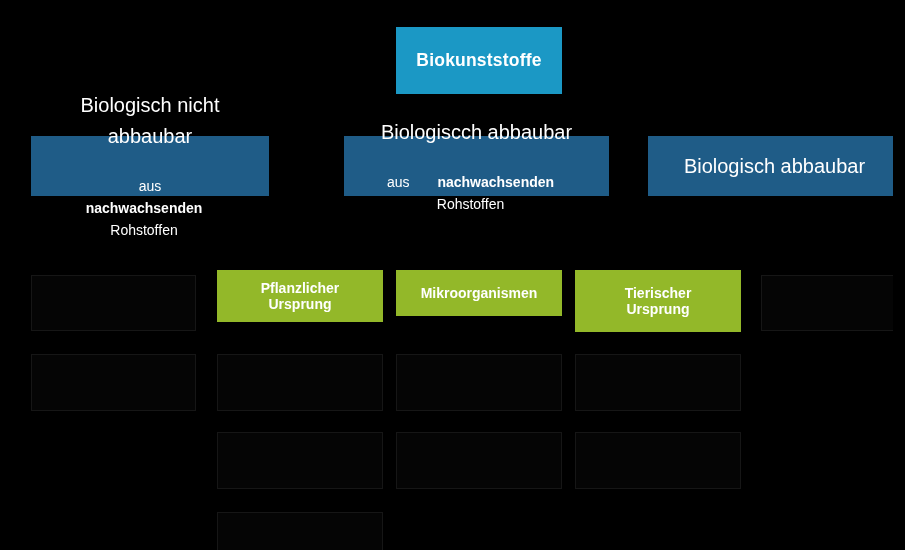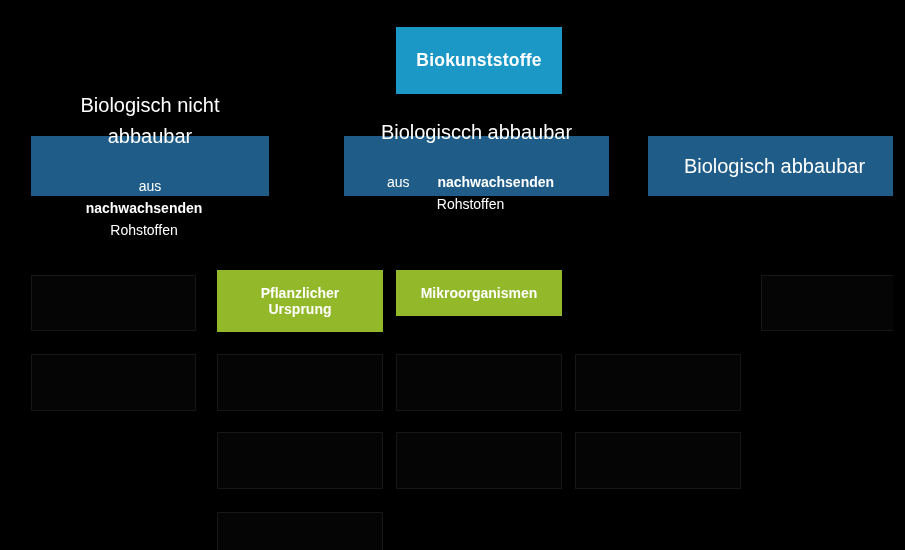--- a/index.html
+++ b/index.html
@@ -71,28 +71,31 @@
 
   <div class="box branch-box" style="left:320px; top:112px; width:265px; height:60px;">
     <div class="branch-line1">Biologiscch abbaubar</div>
     <div class="branch-line2"><span>aus </span><b>nachwachsenden</b><span> Rohstoffen</span></div>
   </div>
 
   <div class="box branch-box" style="left:624px; top:112px; width:253px; height:60px;">
     <div class="branch-line1">Biologisch abbaubar</div>
   </div>
 
-  <div class="box origin-box" style="left:193px; top:246px; width:166px; height:62px;">
+  <div class="box origin-box" style="left:193px; top:246px; width:166px; height:52px;">
     <span>Pflanzlicher Ursprung</span>
   </div>
 
   <div class="box origin-box" style="left:372px; top:246px; width:166px; height:46px;">
     <span>Mikroorganismen</span>
   </div>
 
+  <div class="box origin-box" style="left:551px; top:246px; width:166px; height:62px;">
+    <span>Tierischer Ursprung</span>
+  </div>
 
   <div class="box empty-box" style="left:7px; top:251px; width:165px; height:56px;"></div>
   <div class="box empty-box" style="left:737px; top:251px; width:166px; height:56px;"></div>
 
   <div class="box empty-box" style="left:7px; top:330px; width:165px; height:57px;"></div>
   <div class="box empty-box" style="left:193px; top:330px; width:166px; height:57px;"></div>
   <div class="box empty-box" style="left:372px; top:330px; width:166px; height:57px;"></div>
   <div class="box empty-box" style="left:551px; top:330px; width:166px; height:57px;"></div>
 
   <div class="box empty-box" style="left:193px; top:408px; width:166px; height:57px;"></div>

